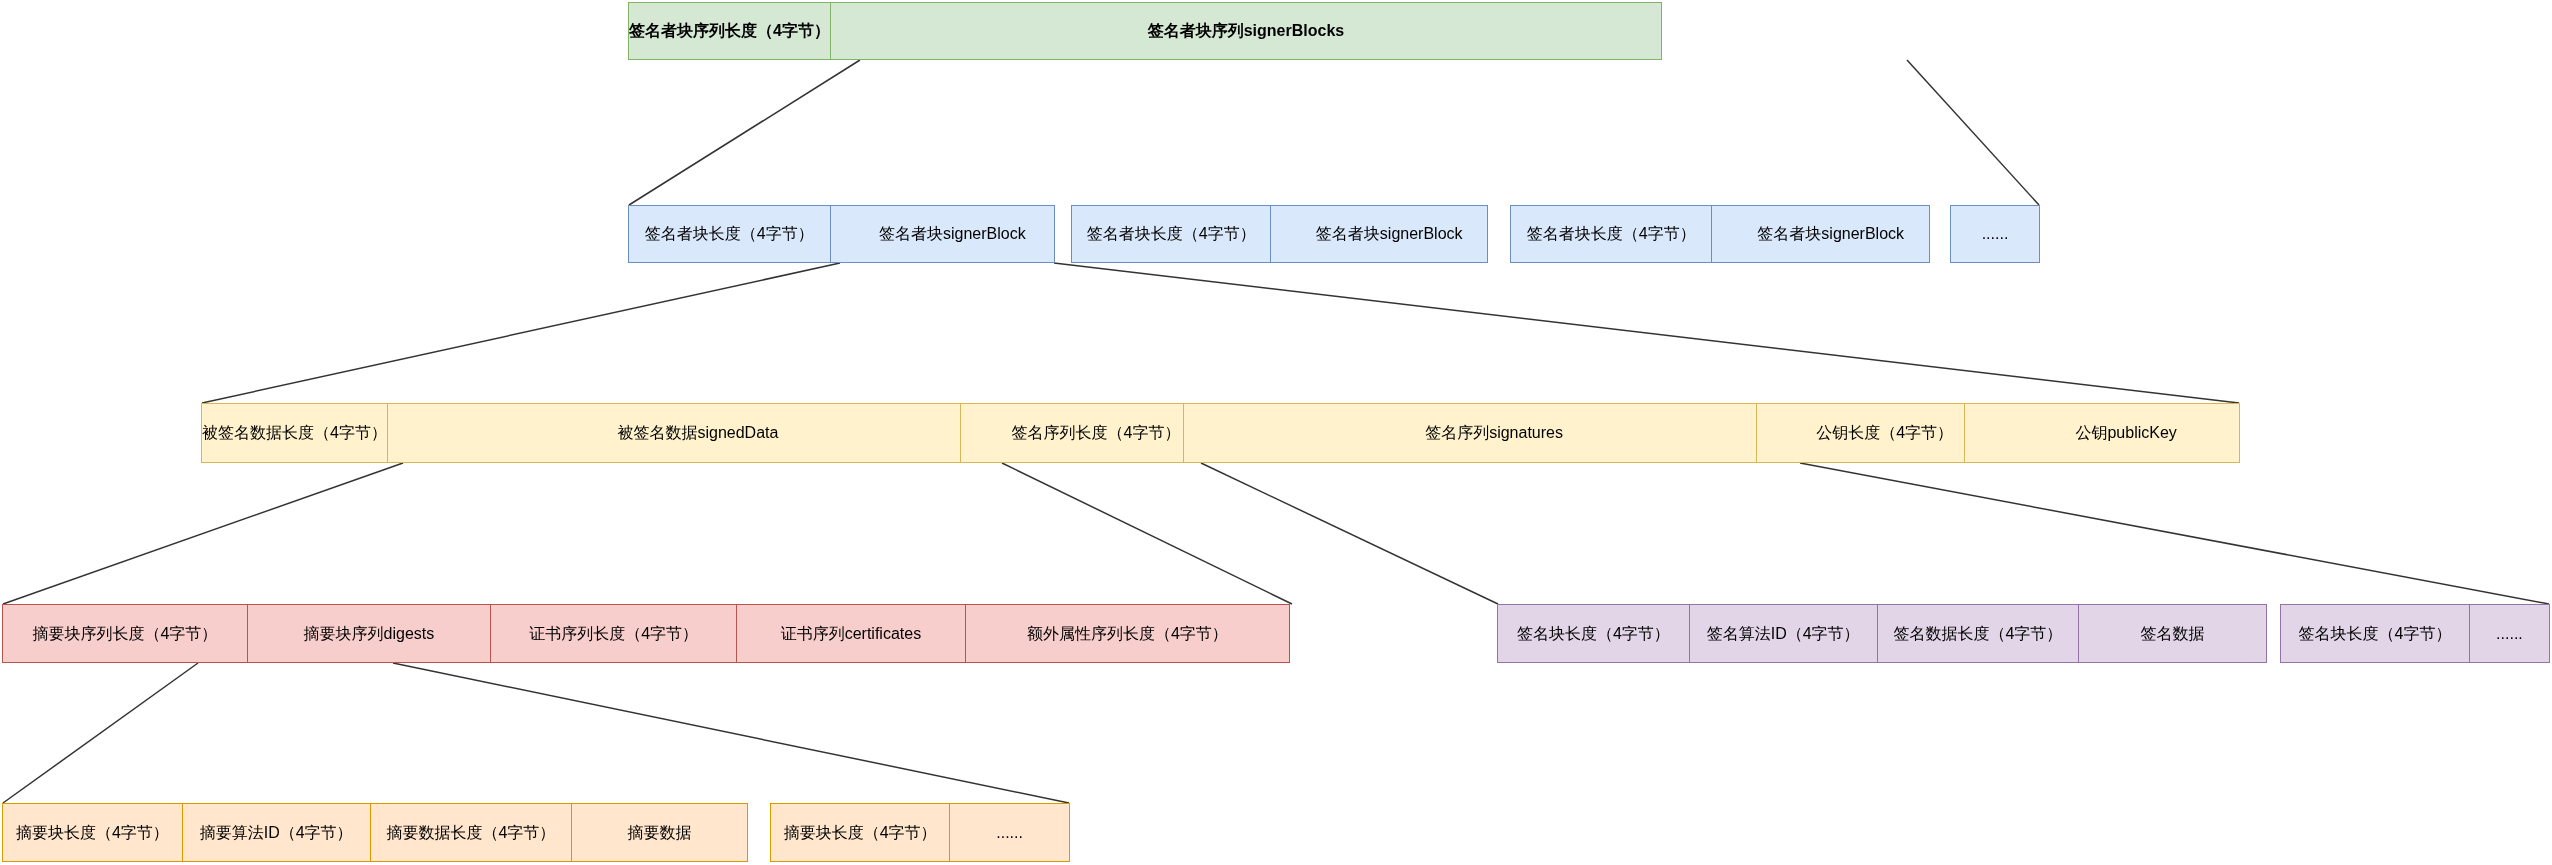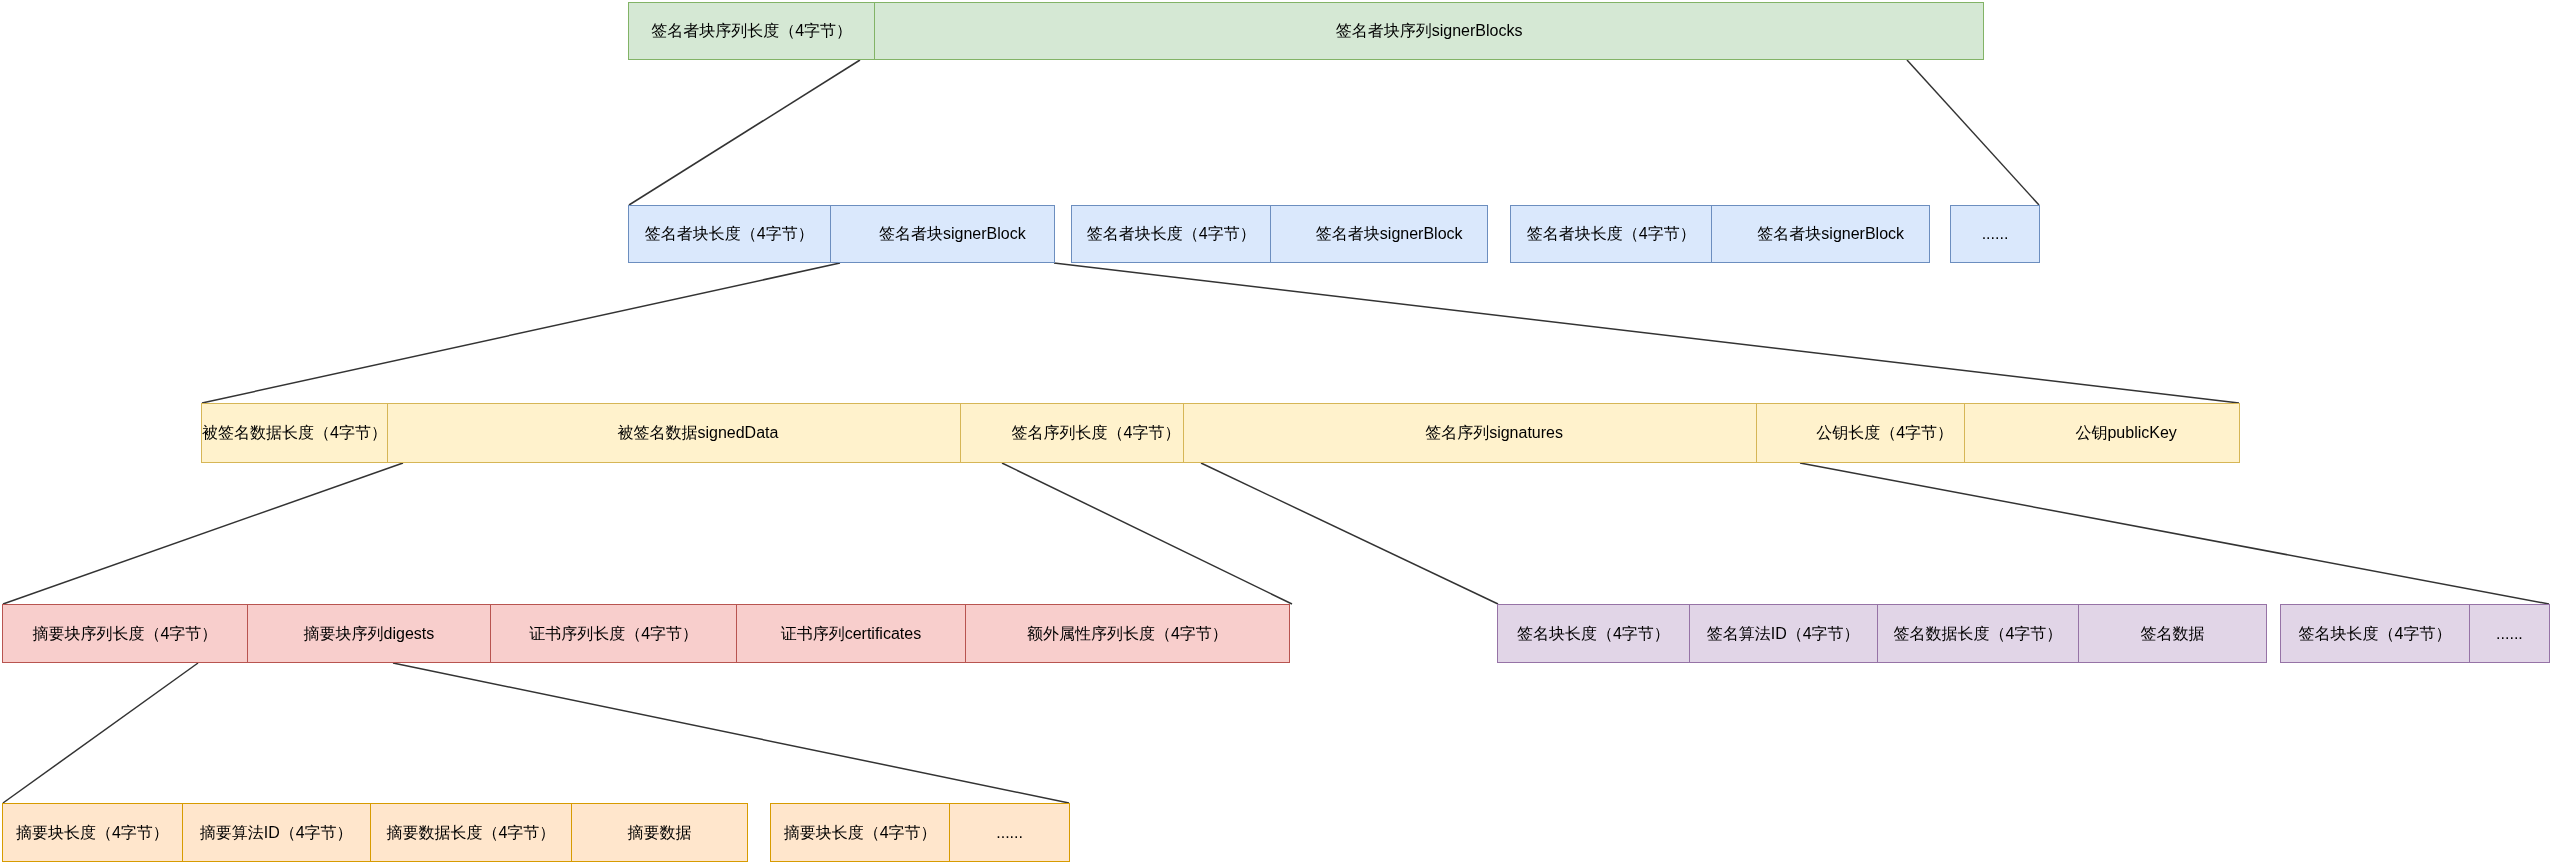--- a/index.html
+++ b/index.html
@@ -56,21 +56,21 @@
     <line x1="840" y1="263" x2="202" y2="403" stroke="#333333" stroke-width="1.5"></line>
     <line x1="1054" y1="263" x2="2239" y2="403" stroke="#333333" stroke-width="1.5"></line>
     <line x1="403" y1="463" x2="3" y2="604" stroke="#333333" stroke-width="1.5"></line>
     <line x1="1002" y1="463" x2="1292" y2="604" stroke="#333333" stroke-width="1.5"></line>
     <line x1="1201" y1="463" x2="1498" y2="604" stroke="#333333" stroke-width="1.5"></line>
     <line x1="1800" y1="463" x2="2549" y2="604" stroke="#333333" stroke-width="1.5"></line>
     <line x1="198" y1="663" x2="3" y2="803" stroke="#333333" stroke-width="1.5"></line>
     <line x1="393" y1="663" x2="1069" y2="803" stroke="#333333" stroke-width="1.5"></line>
   </svg>
 
-  <div class="group green" style="left:628px; top:2px; width:1356px; height:58px;">
+  <div class="group green" style="left:628px; top:2px; width:1034px; height:58px;font-weight:bold;">
     <div class="cell" style="flex:232">签名者块序列长度（4字节）</div>
     <div class="cell" style="flex:1048">签名者块序列signerBlocks</div>
   </div>
 
   <div class="group blue" style="left:628px; top:205px; width:427px; height:58px;">
     <div class="cell" style="flex:212">签名者块长度（4字节）</div>
     <div class="cell" style="flex:215">签名者块signerBlock</div>
   </div>
   <div class="group blue" style="left:1071px; top:205px; width:417px; height:58px;">
     <div class="cell" style="flex:210">签名者块长度（4字节）</div>

